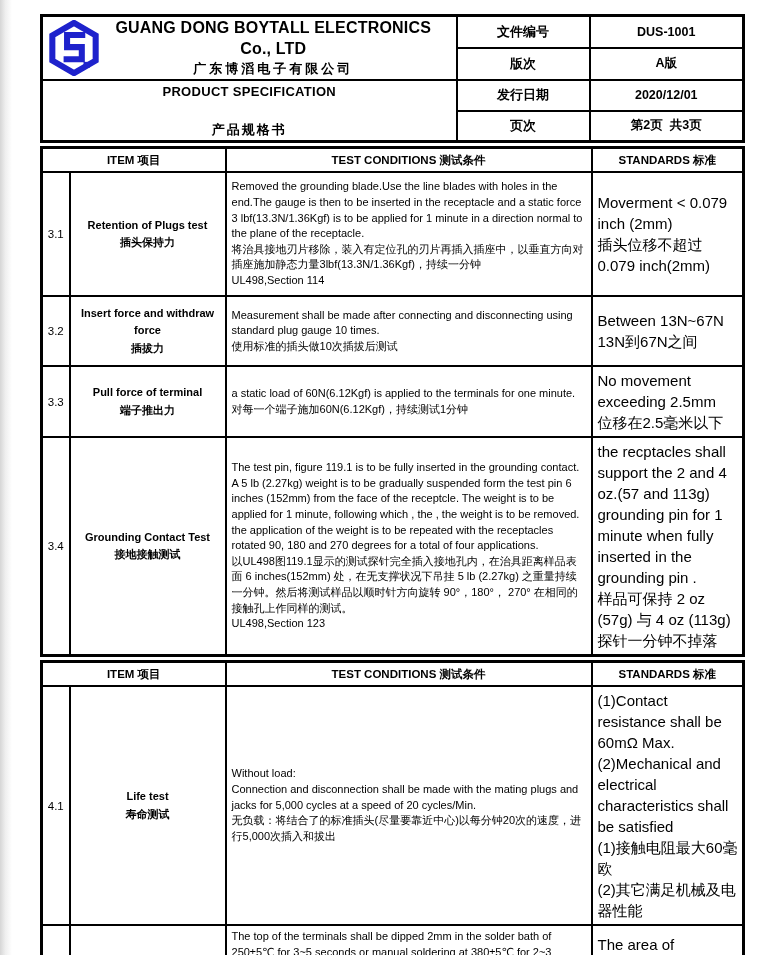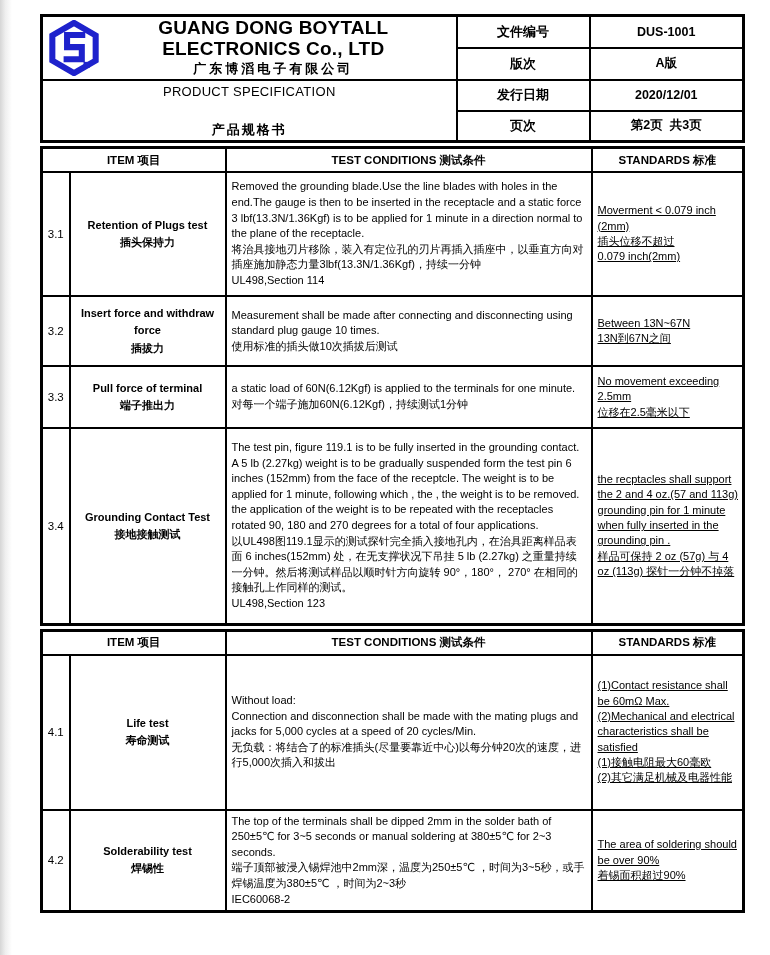--- a/index.html
+++ b/index.html
@@ -17,37 +17,37 @@
   table{border-collapse:collapse;table-layout:fixed;width:702px;}
   td{overflow:hidden;}
 
   
   .header-table{border:3px solid #000;}
   .header-table td{border:2px solid #000;padding:0;}
   .company-cell{vertical-align:middle;}
   .company-wrap{display:flex;align-items:center;}
   .logo-box{flex:0 0 62px;display:flex;justify-content:center;align-items:center;}
   .company-names{flex:1 1 auto;text-align:center;padding-right:14px;}
-  .company-en{font-weight:bold;font-size:19px;line-height:21px;letter-spacing:.2px;}
+  .company-en{font-weight:bold;font-size:16px;line-height:21px;letter-spacing:.2px;}
   .company-cn{font-weight:bold;font-size:13px;line-height:20px;letter-spacing:3px;}
   .title-cell{vertical-align:middle;text-align:center;}
-  .doc-title-en{font-weight:normal;font-size:13px;line-height:21px;letter-spacing:.3px;}
+  .doc-title-en{font-weight:bold;font-size:13px;line-height:21px;letter-spacing:.3px;}
   .doc-title-cn{font-weight:bold;font-size:13px;line-height:20px;letter-spacing:2px;margin-top:18px;}
   .hlabel{text-align:center;vertical-align:middle;font-weight:bold;font-size:13px;}
   .hvalue{text-align:center;vertical-align:middle;font-weight:bold;font-size:12.5px;white-space:pre;}
 
   
   .spec-table{border:3px solid #000;margin-top:3px;}
   .spec-table td{border:2px solid #000;}
   .sec-title{font-weight:bold;font-size:12.5px;padding:9px 4px 9px 5px;letter-spacing:.2px;}
   .head-row td{font-weight:bold;font-size:11.5px;text-align:center;vertical-align:middle;height:20px;padding:1px 2px;}
   .num{ text-align:center;vertical-align:middle;font-size:11.5px;padding:0 1px;}
   .item{text-align:center;vertical-align:middle;font-size:11px;line-height:1.55;white-space:pre-line;padding:2px 4px;font-weight:bold;}
   .test{vertical-align:middle;font-size:11px;line-height:1.42;white-space:pre-line;padding:3px 4px 3px 5px;}
-  .std{ vertical-align:middle;font-size:11px;line-height:1.40;white-space:pre-line;padding:3px 4px 3px 5px;text-decoration:underline;}
+  .std{ vertical-align:middle;font-size:15px;line-height:1.40;white-space:pre-line;padding:3px 4px 3px 5px;}
 </style>
 </head>
 <body>
 
 <div class="page">
   <div class="scan-edge"></div>
   <div class="content">
 
     <table class="header-table">
       <colgroup>

